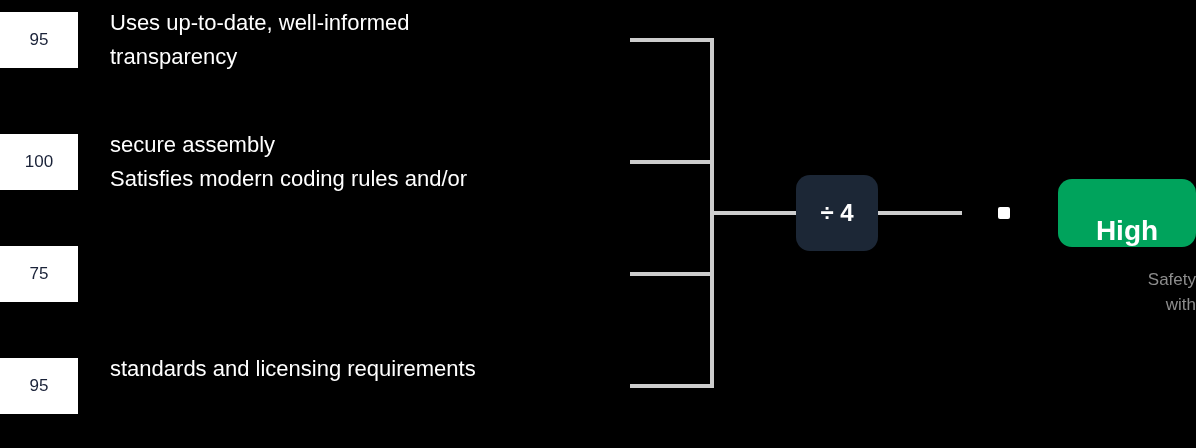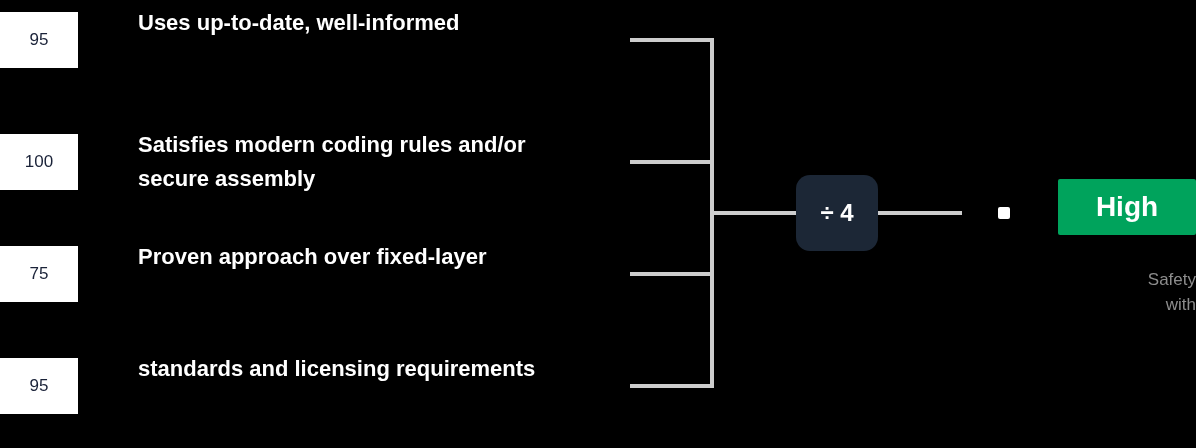--- a/index.html
+++ b/index.html
@@ -42,24 +42,23 @@
     color:var(--score-text);
   }
   .label{
     position:absolute;
     left:110px;
     width:520px;
     color:var(--label-text);
   }
   .label-line{
     font-size:22px;
-    font-weight:700;
+    font-weight:400;
     line-height:34px;
     white-space:nowrap;
-    margin-left:28px;
   }
   .h-line{
     position:absolute;
     height:4px;
     background:var(--line);
   }
   .v-line{
     position:absolute;
     width:4px;
     background:var(--line);
@@ -88,25 +87,25 @@
     width:12px;
     height:12px;
     background:var(--panel);
     border-radius:2px;
   }
   .result-box{
     position:absolute;
     left:1058px;
     top:179px;
     width:138px;
-    height:56px;
+    height:68px;
     background:var(--accent-green);
-    border-radius:2px;
+    border-radius:14px;
     display:flex;
-    align-items:center;
+    align-items:flex-end;
     justify-content:center;
   }
   .result-label{
     font-size:28px;
     font-weight:700;
     color:var(--result-text);
   }
   .result-caption{
     position:absolute;
     left:1058px;
@@ -124,37 +123,37 @@
 </head>
 <body>
 
 <div class="canvas">
 
   <div class="score-box" style="top:12px">
     <span class="score">95</span>
   </div>
   <div class="label" style="top:6px">
     <div class="label-line">Uses up-to-date, well-informed</div>
+    <div class="label-line">transparency</div>
   </div>
   <div class="h-line" style="top:38px;left:630px;width:84px"></div>
 
   <div class="score-box" style="top:134px">
     <span class="score">100</span>
   </div>
   <div class="label" style="top:128px">
+    <div class="label-line">secure assembly</div>
     <div class="label-line">Satisfies modern coding rules and/or</div>
-    <div class="label-line">secure assembly</div>
   </div>
   <div class="h-line" style="top:160px;left:630px;width:84px"></div>
 
   <div class="score-box" style="top:246px">
     <span class="score">75</span>
   </div>
   <div class="label" style="top:240px">
-    <div class="label-line">Proven approach over fixed-layer</div>
   </div>
   <div class="h-line" style="top:272px;left:630px;width:84px"></div>
 
   <div class="score-box" style="top:358px">
     <span class="score">95</span>
   </div>
   <div class="label" style="top:352px">
     <div class="label-line">standards and licensing requirements</div>
   </div>
   <div class="h-line" style="top:384px;left:630px;width:84px"></div>

